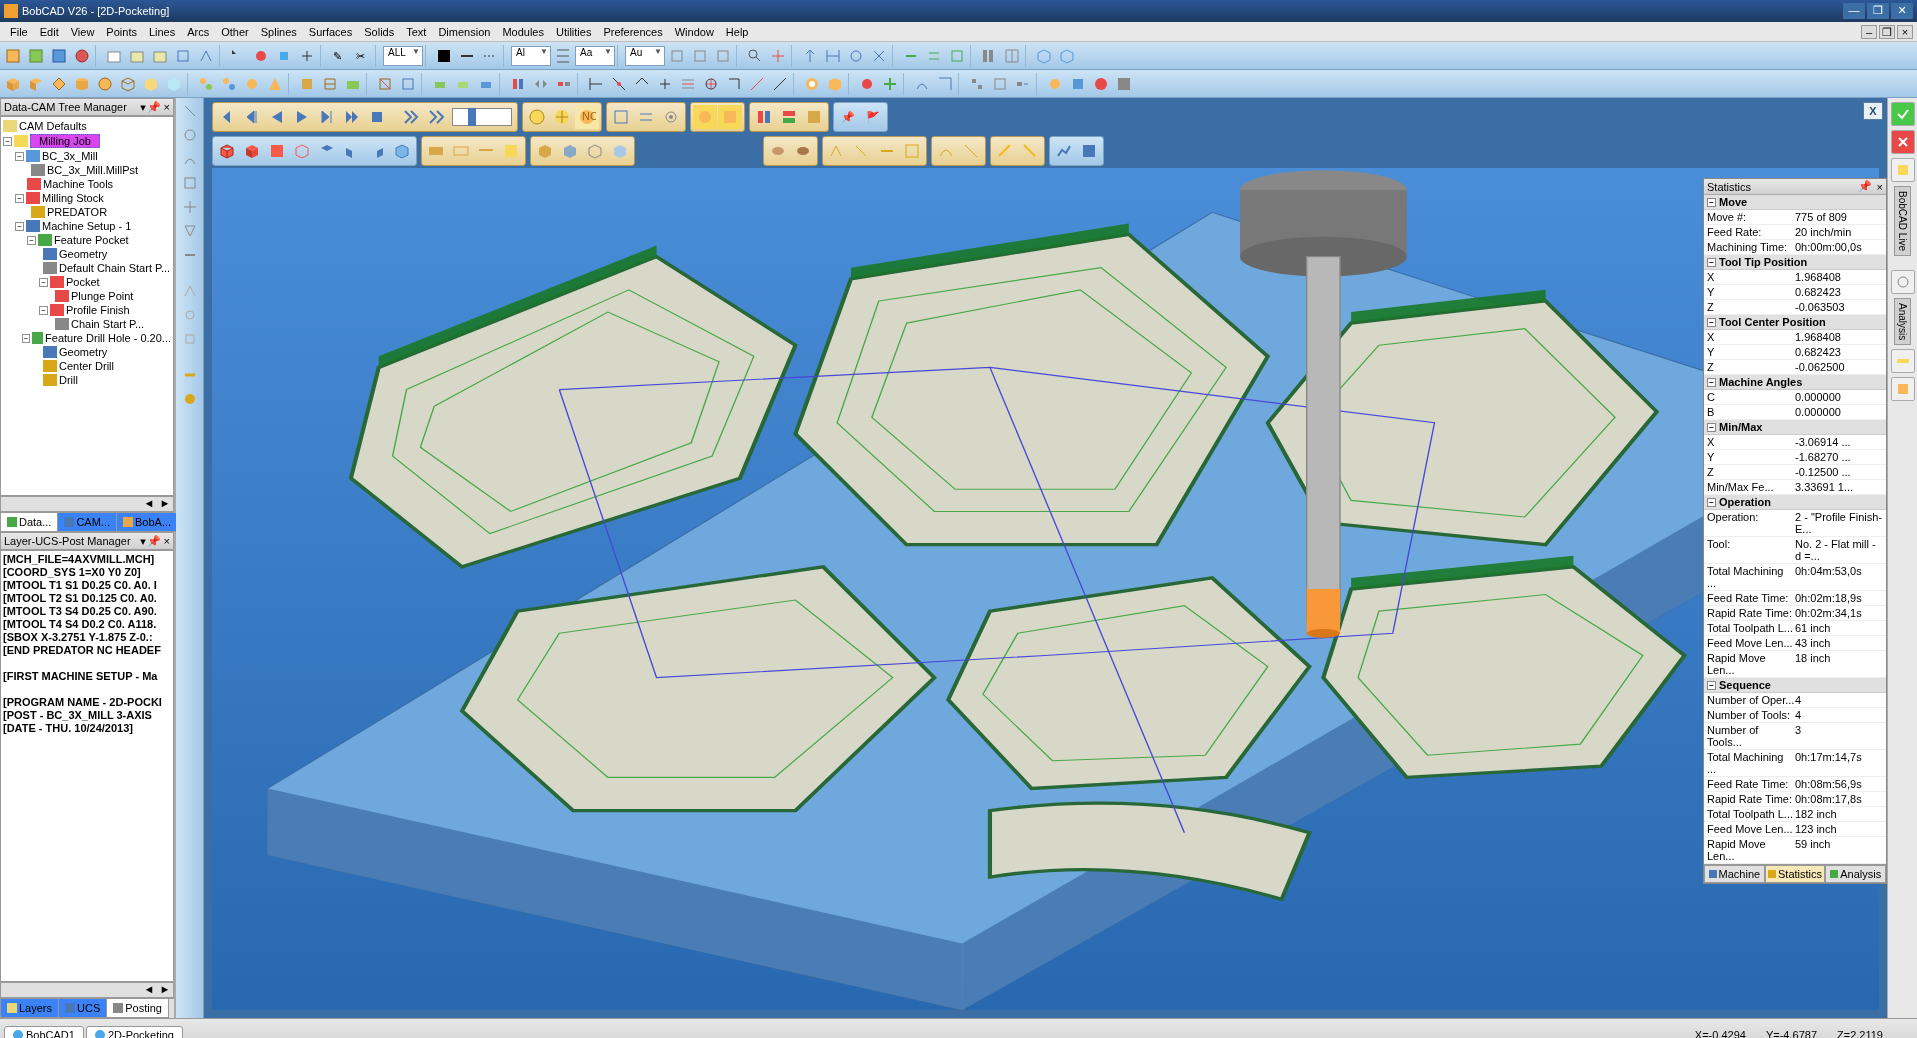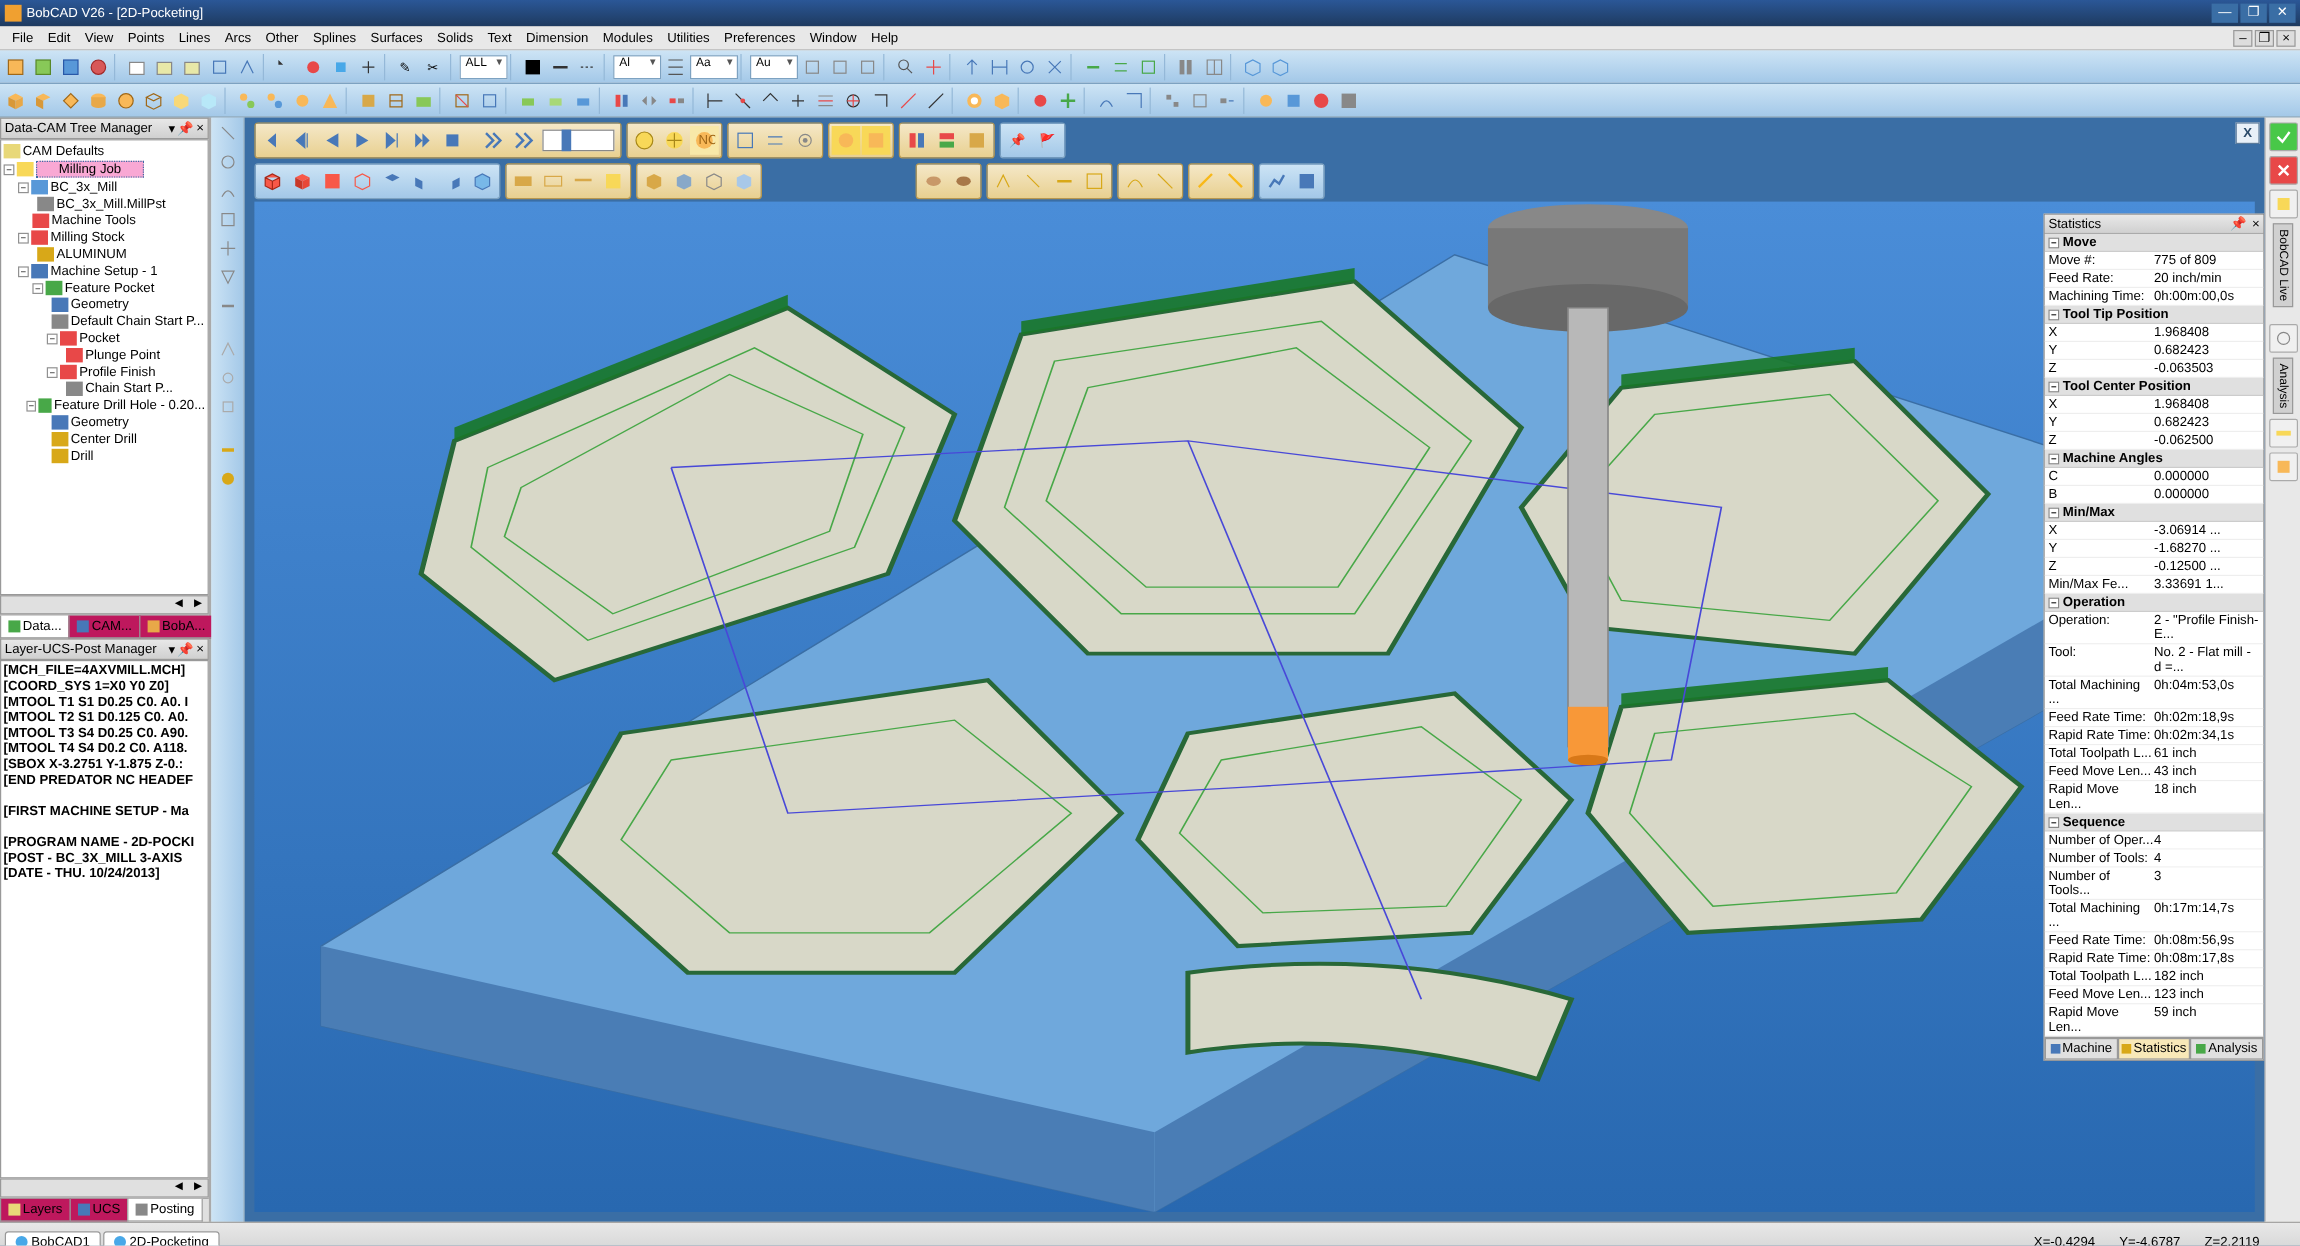--- a/index.html
+++ b/index.html
@@ -20,23 +20,23 @@
 .ico{width:16px;height:16px;display:block}
 .main-area{display:flex;height:calc(100% - 118px)}
 .left-col{width:176px;display:flex;flex-direction:column;border-right:2px solid #aaa}
 .panel-title{background:linear-gradient(#e8e8e8,#d0d0d0);border:1px solid #999;height:18px;display:flex;align-items:center;padding:0 3px;font-size:10px}
 .panel-title .pinx{margin-left:auto;display:flex;gap:2px}
 .tree{background:#fff;border:1px solid #999;flex:1;overflow:auto;padding:2px;font-size:10px}
 .tree-node{display:flex;align-items:center;padding:1px 0;white-space:nowrap}
 .tree-toggle{width:9px;height:9px;border:1px solid #919191;text-align:center;line-height:7px;font-size:8px;margin-right:2px;color:#000}
 .tree-indent{display:inline-block}
 .tree-ico{width:14px;height:12px;margin-right:2px;display:inline-block}
-.tree-sel{background:#f9a8d4;border:1px dotted #3a6ea5;padding:0 18px}
+.tree-sel{background:#d946ef;border:1px dotted #3a6ea5;padding:0 8px}
 .tabs-bottom{display:flex;border-top:1px solid #999;background:#e0e0e0;height:20px}
-.tab-b{border:1px solid #999;border-top:none;padding:2px 6px;background:#be185d;margin-right:-1px;font-size:10px;display:flex;align-items:center;gap:2px}
+.tab-b{border:1px solid #999;border-top:none;padding:2px 6px;background:#3b82f6;margin-right:-1px;font-size:10px;display:flex;align-items:center;gap:2px}
 .tab-b.active{background:#fff}
 .post-box{background:#fff;border:1px solid #999;flex:1;overflow:auto;font-family:Arial;font-weight:bold;font-size:10px;padding:2px;line-height:13px}
 .center-col{flex:1;display:flex;position:relative}
 .vert-toolbar{width:28px;background:linear-gradient(90deg,#cde4f5,#a3c8e8);border-right:1px solid #7da2c1;display:flex;flex-direction:column;align-items:center;padding:2px;gap:2px}
 .viewport{flex:1;background:#3a6ea5;position:relative;overflow:hidden}
 .vp-toolbars{position:absolute;top:4px;left:8px;right:8px;z-index:5}
 .vp-tb-row{display:flex;gap:4px;margin-bottom:4px}
 .vp-tb-grp{background:linear-gradient(#f5e8c8,#e8d090);border:1px solid #b89850;border-radius:3px;padding:2px;display:flex;gap:1px}
 .vp-tb-grp.blue{background:linear-gradient(#cde4f5,#a3c8e8);border-color:#7da2c1}
 .vp-btn{width:24px;height:24px;display:flex;align-items:center;justify-content:center}
@@ -589,21 +589,21 @@
         </div>
       <div class="tree-node">
           <span class="tree-indent" style="width:12px"></span>
           <span class="tree-toggle">−</span>
           <span class="tree-ico" style="background:#e84848"></span>
           <span>Milling Stock</span>
         </div>
       <div class="tree-node">
           <span class="tree-indent" style="width:28px"></span>
           <span class="tree-ico" style="background:#d8a818"></span>
-          <span>ALUMINUM</span>
+          <span>PREDATOR</span>
         </div>
       <div class="tree-node">
           <span class="tree-indent" style="width:12px"></span>
           <span class="tree-toggle">−</span>
           <span class="tree-ico" style="background:#4878b8"></span>
           <span>Machine Setup - 1</span>
         </div>
       <div class="tree-node">
           <span class="tree-indent" style="width:24px"></span>
           <span class="tree-toggle">−</span>

